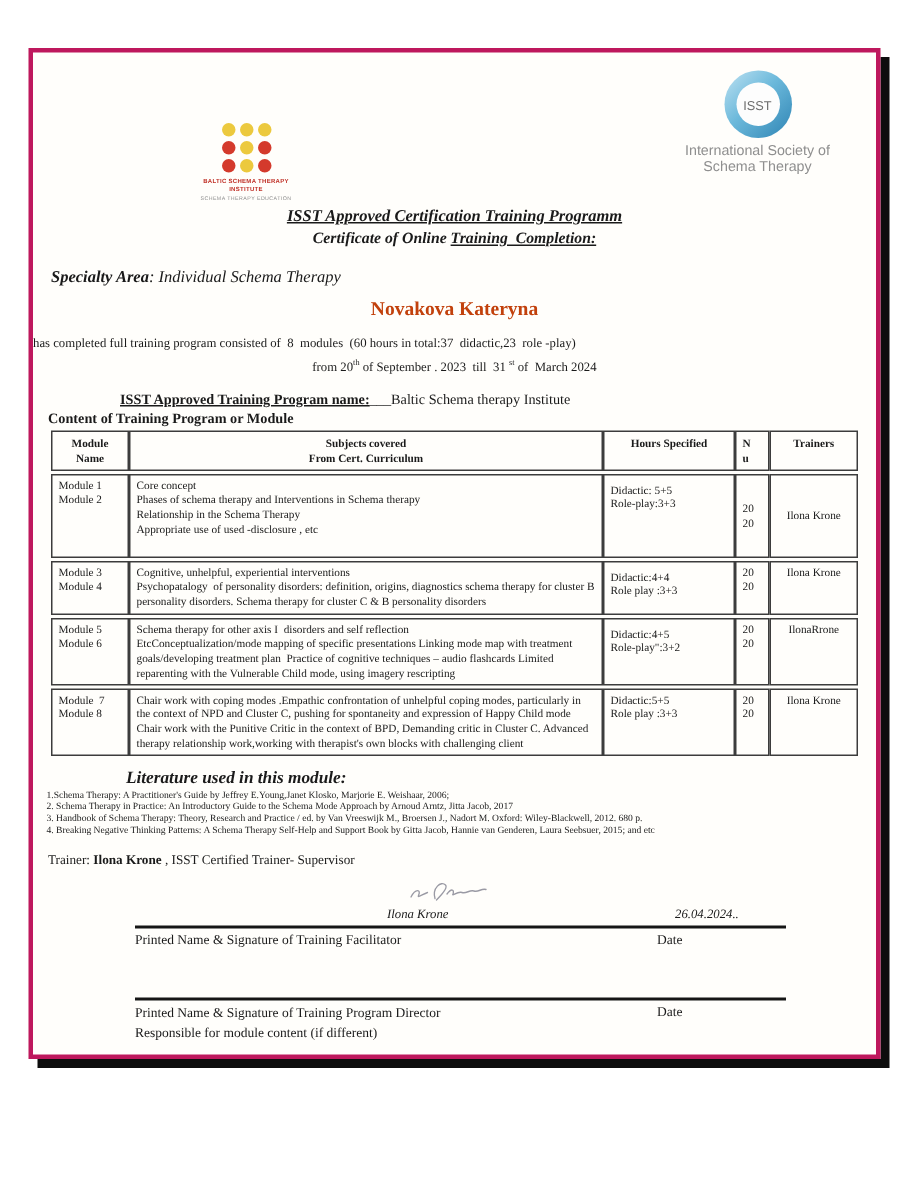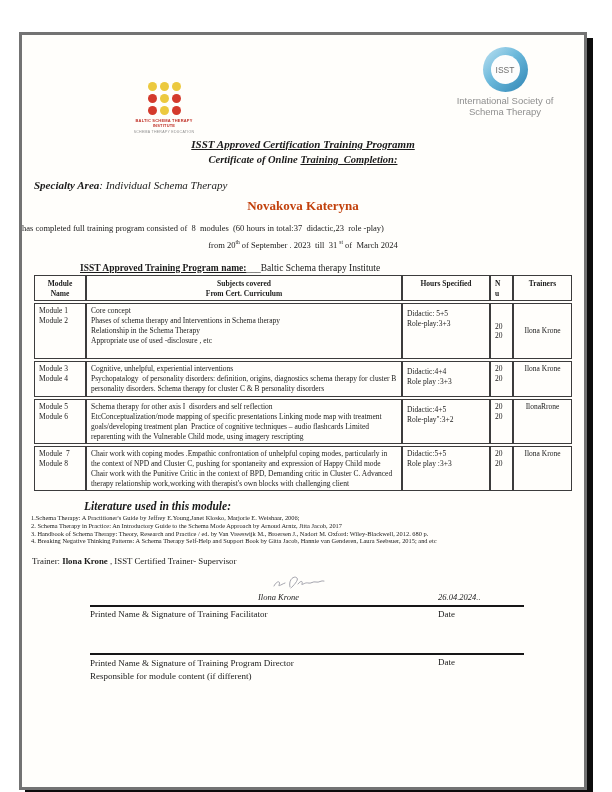--- a/index.html
+++ b/index.html
@@ -1,19 +1,19 @@
 <!DOCTYPE html>
 <html><head>
 <meta charset="utf-8">
 <style>
   * { margin:0; padding:0; box-sizing:border-box; }
   html,body { background:#ffffff; }
   body { width:612px; height:792px; position:relative; font-family:"Liberation Serif", serif; color:#1a1a1a; }
-  .frame { position:absolute; left:19px; top:32px; width:568px; height:758px;
-           border:3px solid #737373; background:#fffefb; box-shadow:6px 6px 0 #0d0d0d; overflow:hidden; }
+  .frame { position:absolute; left:19px; top:32px; width:568px; height:674px;
+           border:3px solid #be185d; background:#fffefb; box-shadow:6px 6px 0 #0d0d0d; overflow:hidden; }
   .inner { padding:0 0 0 0; }
 
   
   .header-area { position:relative; height:103px; }
   .bsti { position:absolute; left:102px; top:47px; width:80px; text-align:center; }
   .dotrow { display:flex; gap:3px; justify-content:center; margin-bottom:3px; }
   .dot { width:9px; height:9px; border-radius:50%; }
   .dot.y { background:#ecc93e; }
   .dot.r { background:#d43a2c; }
   .bsti-name { font-family:"Liberation Sans", sans-serif; font-size:4px; font-weight:bold; color:#c03128; letter-spacing:.2px; margin-top:2px; line-height:1.3; }
@@ -58,21 +58,21 @@
   .lit-h { margin:7px 0 2px 62px; font-size:11.5px; font-weight:bold; font-style:italic; }
   .lit { margin-left:9px; font-size:6.4px; line-height:1.2; white-space:pre-wrap; }
   .trainer { margin:11px 0 0 10px; font-size:8.8px; }
   .trainer b { font-weight:bold; }
 
   
   .sig-section { margin:6px 0 0 68px; width:434px; position:relative; }
   .sig-img { display:block; margin-left:178px; }
   .sigrow { position:relative; height:13px; font-size:8.5px; font-style:italic; }
   .sig-name { position:absolute; left:168px; }
-  .sig-date { position:absolute; left:348px; }
+  .sig-date { position:absolute; left:360px; }
   .sigline { border-top:2px solid #161616; }
   .lblrow { position:relative; font-size:9px; padding-top:2px; min-height:12px; }
   .lbl-left { position:absolute; left:0; top:2px; }
   .lbl-date { position:absolute; left:348px; top:2px; }
   .gap2 { height:34px; }
   .lbl2 { line-height:1.45; max-width:330px; }
 </style>
 </head>
 <body>
 
@@ -124,20 +124,21 @@
     <div class="student">Novakova Kateryna</div>
 
     <div class="cline">has completed full training program consisted of  8  modules  (60 hours in total:37  didactic,23  role -play)</div>
 
     <div class="dline"><span>from 20</span><sup>th</sup><span> of September . 2023  till  31 </span><sup>st</sup><span> of  March 2024</span></div>
 
     <div class="progname">
       <span class="lbl">ISST Approved Training Program name:</span><span>___</span><span>Baltic Schema therapy Institute</span>
     </div>
 
+    <div class="content-h">Content of Training Program or Module</div>
 
     <table>
       <colgroup>
           <col class="c-mod">
           <col class="c-sub">
           <col class="c-hrs">
           <col class="c-nu">
           <col class="c-tr">
         </colgroup>
       <tbody>

